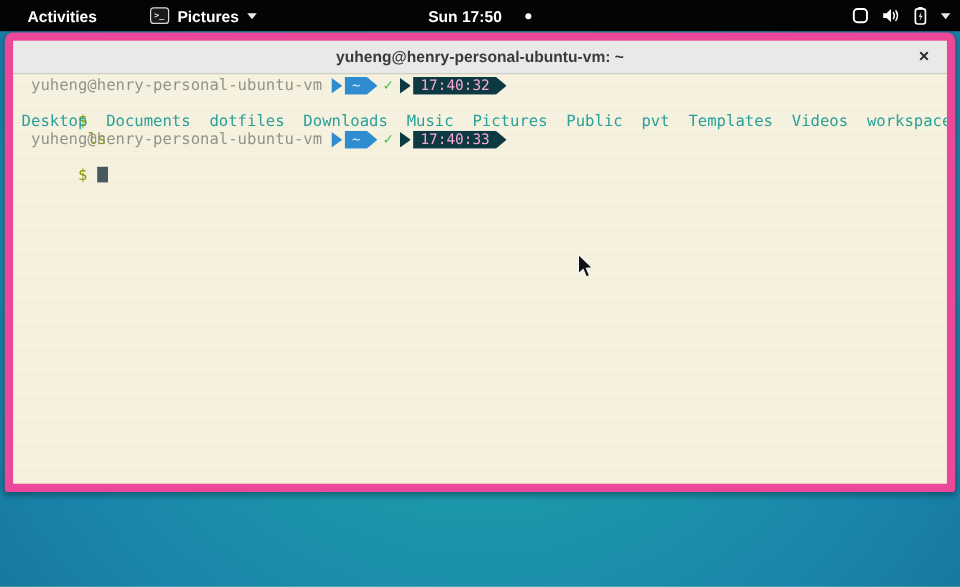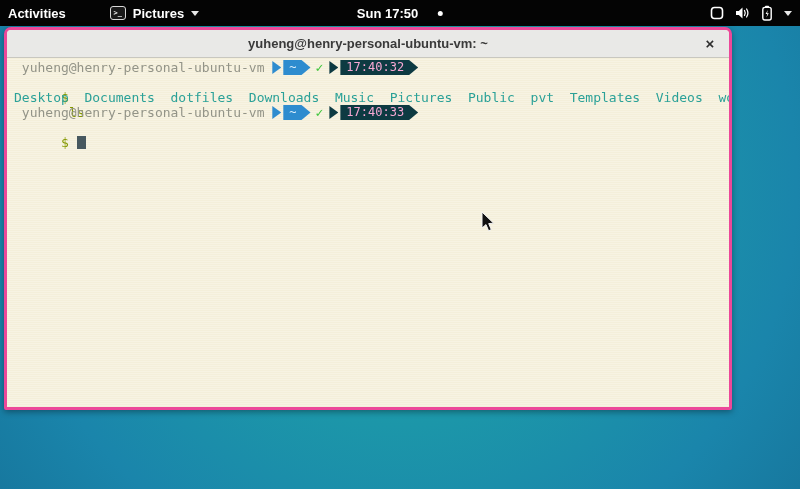--- a/index.html
+++ b/index.html
@@ -25,21 +25,21 @@
     font-family: "Liberation Sans", sans-serif;
   }
 
   
   .topbar {
     position: absolute; left: 0; top: 0; width: 800px; height: 26px;
     background: var(--topbar-bg); color: #fff;
     display: flex; align-items: center;
     font-size: 13px; font-weight: bold;
   }
-  .activities { margin-left: 4px; padding: 2px 4px; cursor: default; }
+  .activities { margin-left: 19px; padding: 2px 4px; cursor: default; }
   .app-menu { margin-left: 40px; display: flex; align-items: center; gap: 7px; }
   .term-glyph-icon {
     width: 16px; height: 14px; border: 1px solid #d8d8d8; border-radius: 3px;
     background: #1a1a1a; color: #eee; font-family: "DejaVu Sans Mono", monospace;
     font-size: 7px; font-weight: bold; line-height: 12px; text-align: center;
     display: inline-block;
   }
   .caret-down {
     width: 0; height: 0; display: inline-block;
     border-left: 4px solid transparent; border-right: 4px solid transparent;
@@ -48,22 +48,22 @@
   .clock {
     position: absolute; left: 50%; transform: translateX(-50%);
     display: flex; align-items: center; gap: 20px;
   }
   .notif-dot { width: 5px; height: 5px; border-radius: 50%; background: #fff; }
   .tray { position: absolute; right: 8px; top: 0; height: 26px; display: flex; align-items: center; gap: 11px; }
   .tray svg { display: block; }
 
   
   .window {
-    position: absolute; left: 4px; top: 27px; width: 728px; height: 383px;
-    border: 3px solid #ec4899; border-radius: 7px 7px 2px 2px;
+    position: absolute; left: 4px; top: 27px; width: 792px; height: 383px;
+    border: 7px solid #ec4899; border-radius: 7px 7px 2px 2px;
     background: var(--term-bg); overflow: hidden;
     box-shadow: 0 2px 6px rgba(0,0,0,0.35);
   }
   .titlebar {
     position: relative; height: 28px; background: var(--titlebar-bg);
     border-bottom: 1px solid #c8c7c0;
     display: flex; align-items: center; justify-content: center;
     color: #3a3a3a; font-size: 13px; font-weight: bold;
   }
   .close-btn {

